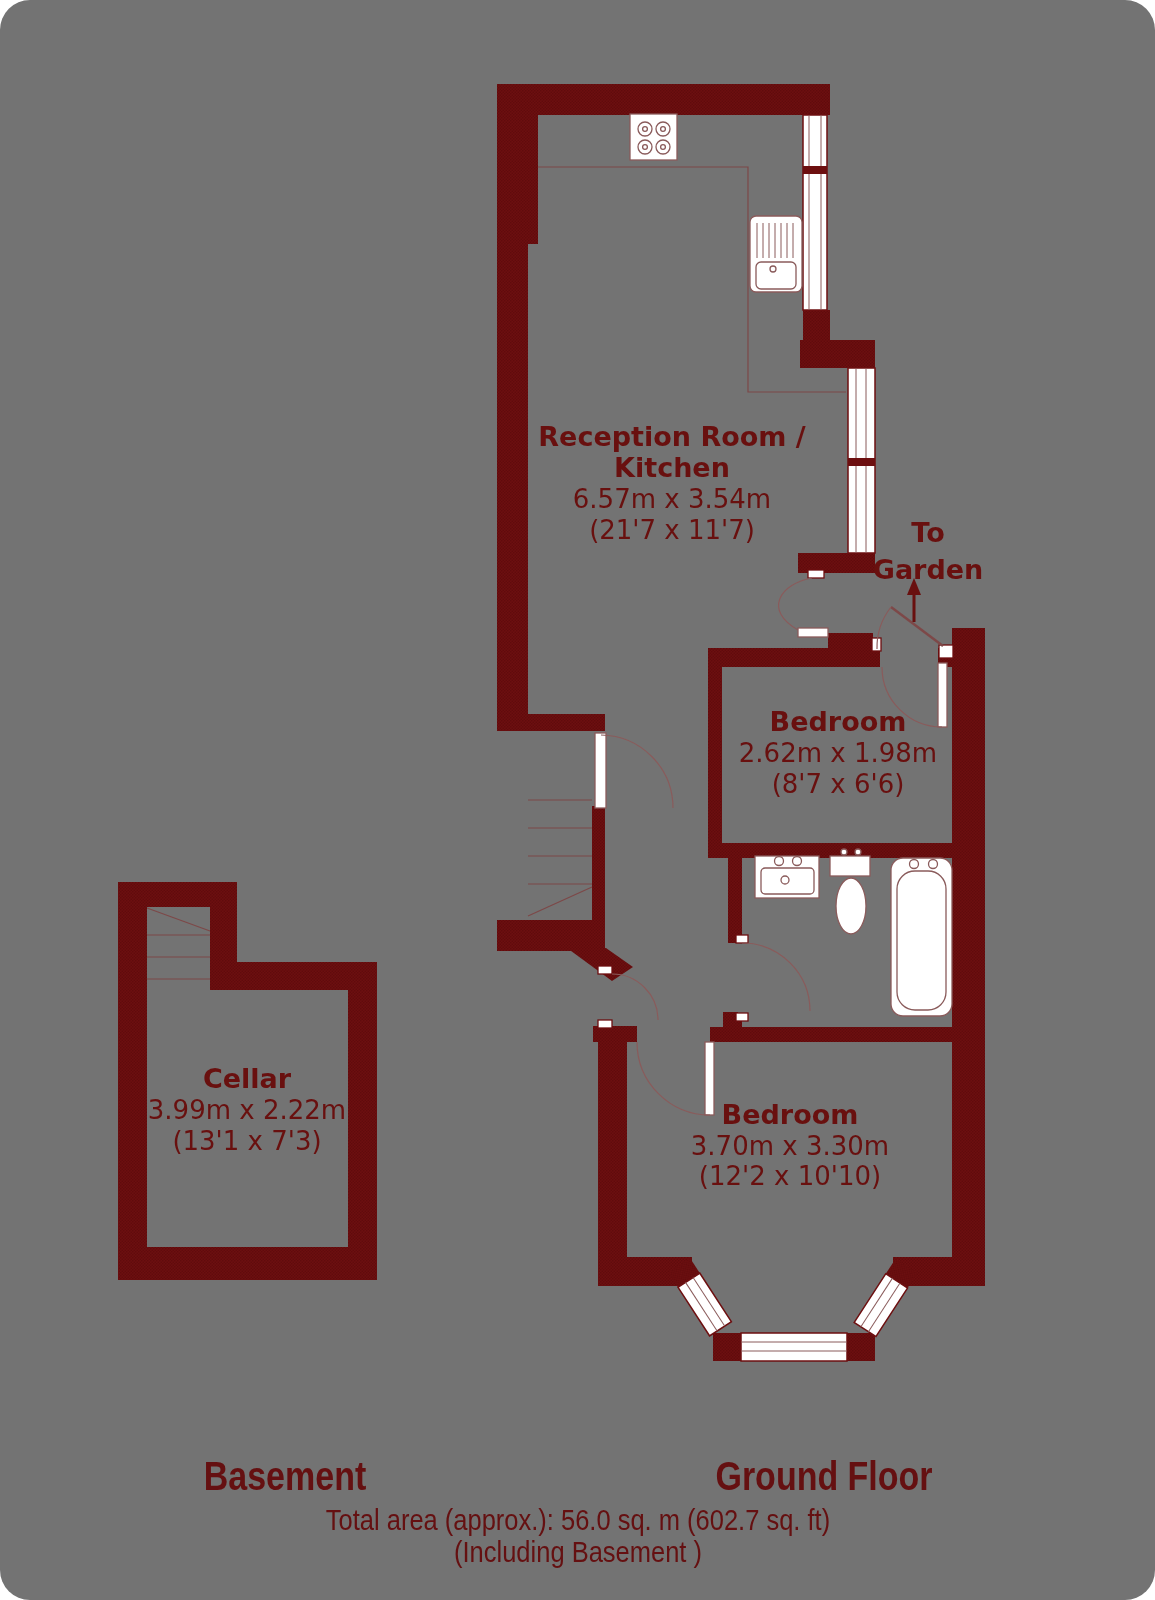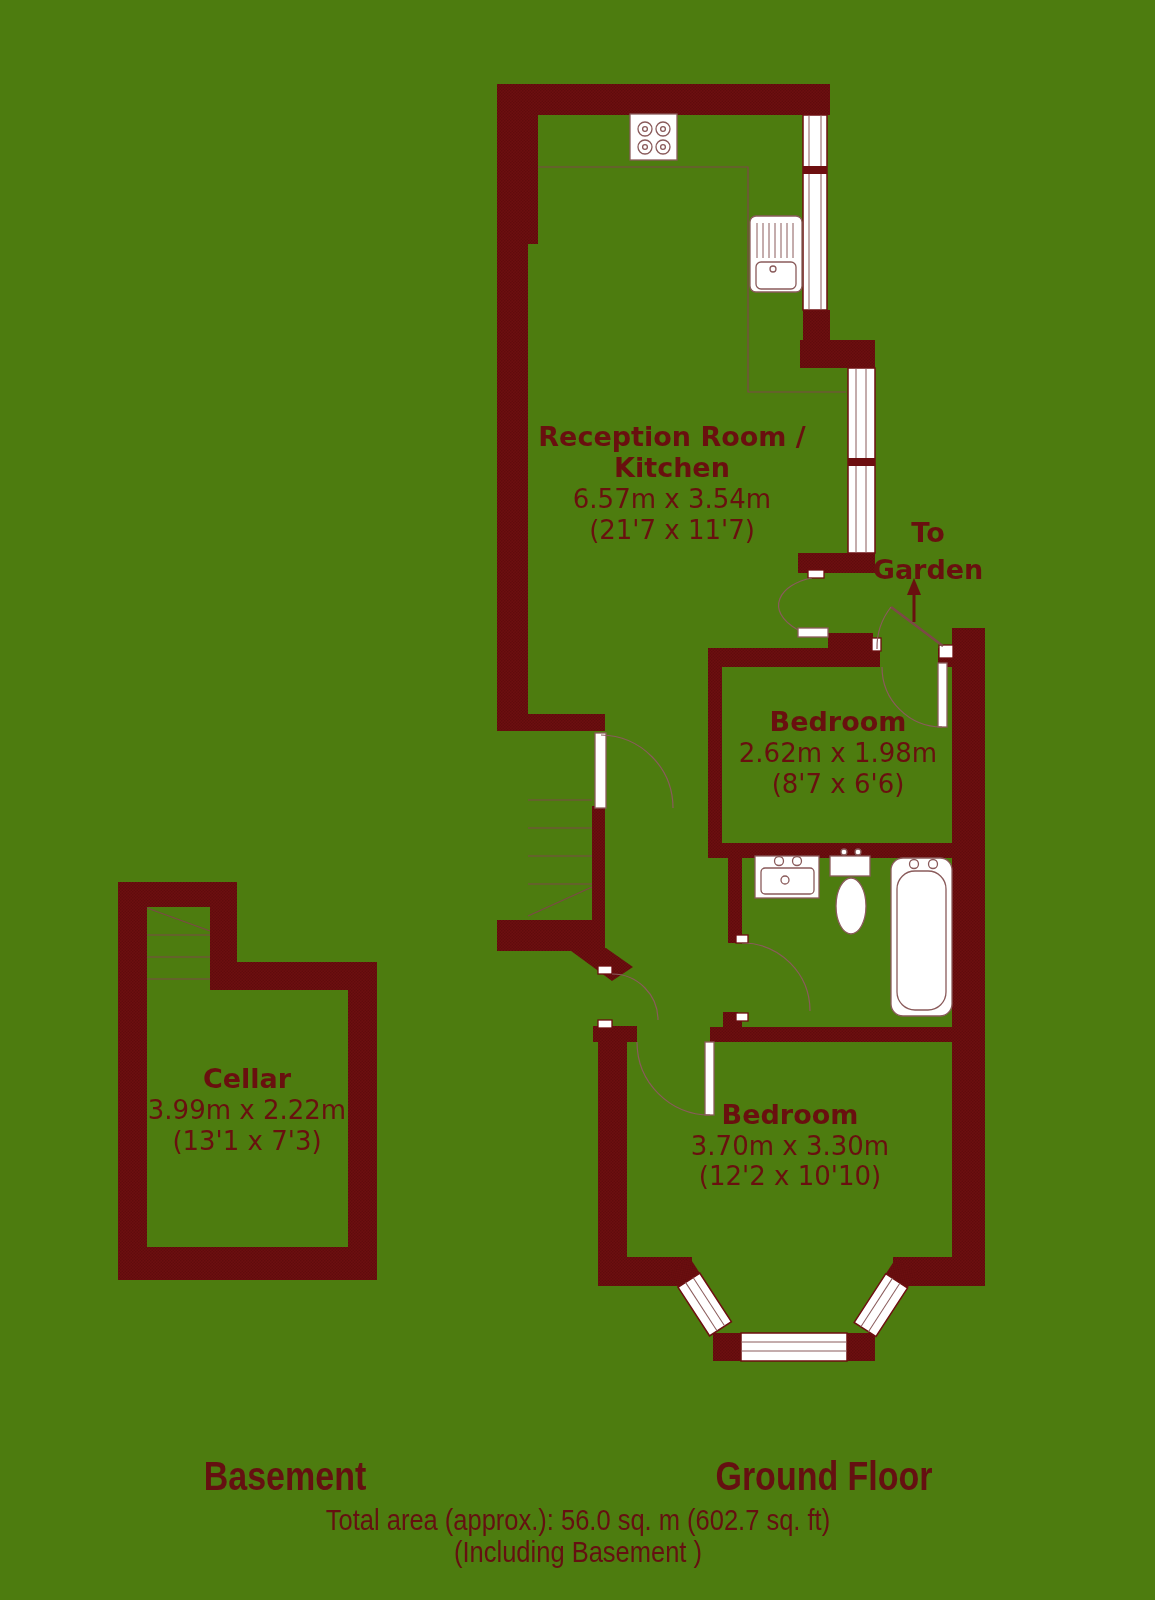--- a/index.html
+++ b/index.html
@@ -1,16 +1,16 @@
 <!DOCTYPE html>
 <html><head>
 <meta charset="utf-8">
 <style>
   html,body{margin:0;padding:0;background:#ffffff;}
-  .stage{width:1155px;height:1600px;position:relative;background:#4d7c0f;overflow:hidden;}
+  .stage{width:1155px;height:1600px;position:relative;background:#737373;overflow:hidden;border-radius:30px;}
   svg{display:block;}
   .room-title{font-family:"DejaVu Sans",sans-serif;font-weight:bold;font-size:27px;fill:#69100f;}
   .room-dim{font-family:"DejaVu Sans",sans-serif;font-size:26px;fill:#69100f;}
   .garden-label{font-family:"DejaVu Sans",sans-serif;font-weight:bold;font-size:27px;fill:#69100f;}
   .floor-label{font-family:"Liberation Sans",sans-serif;font-weight:bold;font-size:40px;fill:#651011;}
   .footer-text{font-family:"Liberation Sans",sans-serif;font-size:30px;fill:#651011;}
   .mid{text-anchor:middle;}
   .wall{fill:url(#wallpat);}
   .winframe{fill:#ffffff;stroke:#6d0f10;stroke-width:1.5;}
   .glazeline{stroke:#8a5b5b;stroke-width:1;}

